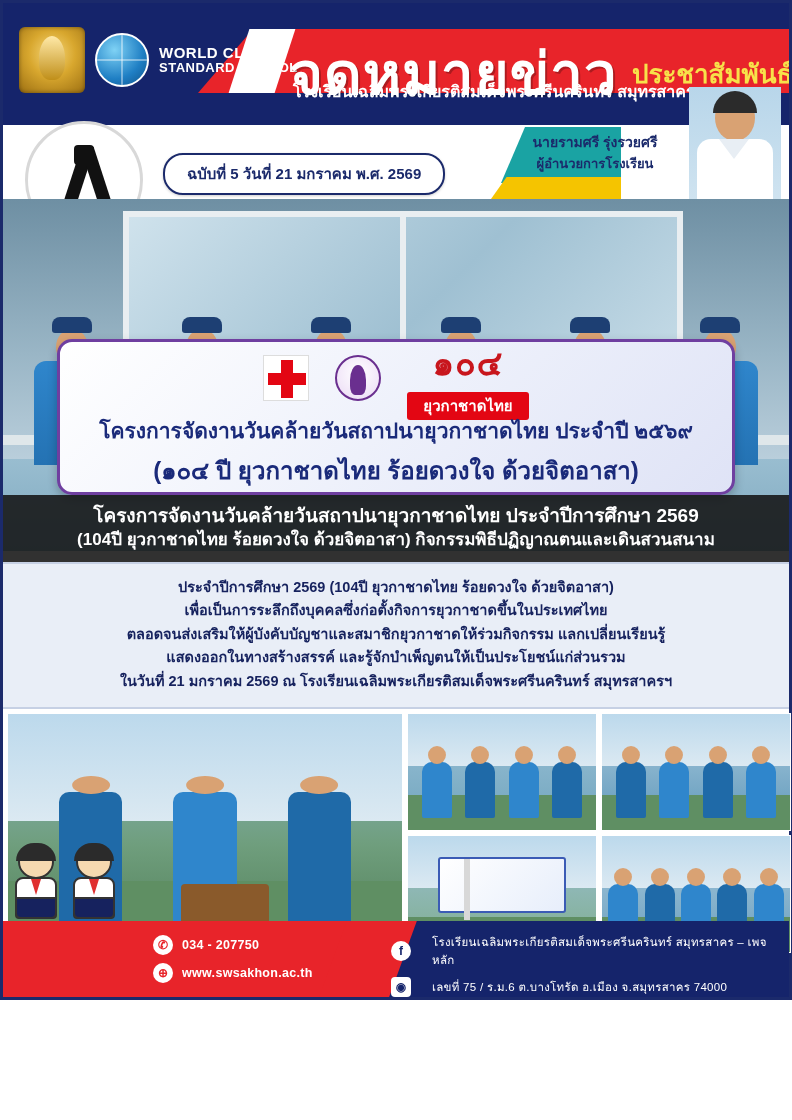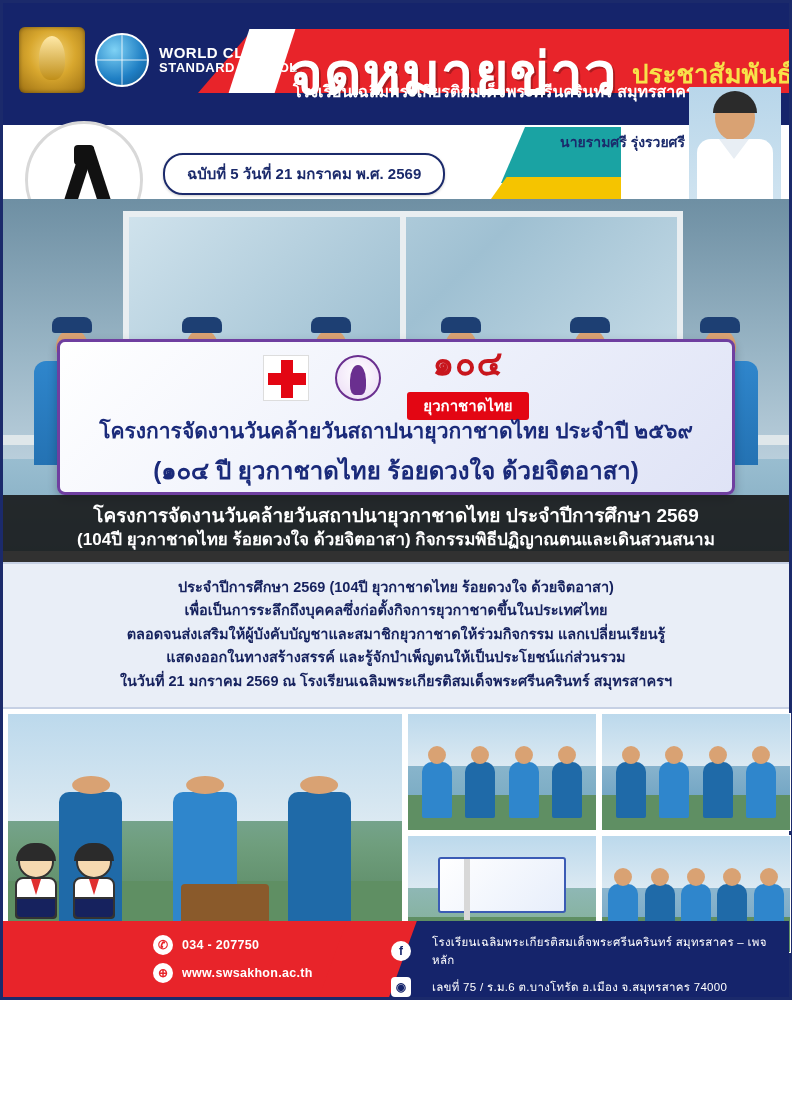--- a/index.html
+++ b/index.html
@@ -132,21 +132,21 @@
   }
   .dir-body {
     position:absolute; left:8px; top:52px; width:76px; height:62px; border-radius:14px 14px 0 0;
     background:#ffffff;
   }
   .dir-collar {
     position:absolute; left:30px; top:52px; width:30px; height:20px; background:#e8eef4;
     clip-path: polygon(0 0, 100% 0, 50% 100%);
   }
   .dir-label {
-    position:absolute; right:104px; top:42px; text-align:right; width:180px;
+    position:absolute; right:104px; top:42px; text-align:center; width:180px;
     color:#1b2a6b;
   }
   .dir-label .n1 { font-size: 14px; font-weight:bold; }
   .dir-label .n2 { font-size: 13px; font-weight:bold; }
   .teal-wedge {
     position:absolute; right:168px; top:124px; width:120px; height:56px;
     background:#1aa3a3;
     clip-path: polygon(20% 0, 100% 0, 100% 100%, 0% 100%);
     z-index:6;
   }
@@ -195,21 +195,21 @@
   }
   .p-body {
     position:absolute; left:50%; transform:translateX(-50%); top:44px;
     width:76px; height:104px; border-radius:12px 12px 0 0;
     background: linear-gradient(180deg,#2f86cc 0%, #2472b3 100%);
   }
   .hero-banner {
     position:absolute; left:54px; right:54px; bottom: 56px; height: 156px;
     background: linear-gradient(135deg,#ffffff 0%, #eef1fb 50%, #dfe3f6 100%);
     border: 3px solid #6f3fa0;
-    border-radius: 8px;
+    border-radius: 15px;
     box-shadow: 0 4px 10px rgba(0,0,0,.25);
     padding-top: 8px;
     text-align:center;
   }
   .hb-icons { display:flex; justify-content:center; align-items:center; gap:26px; height:56px; }
   .hb-cross {
     width:46px; height:46px; background:#ffffff; position:relative; border:1px solid #ddd;
   }
   .hb-cross::before, .hb-cross::after{
     content:""; position:absolute; background:#e30613;
@@ -357,20 +357,21 @@
           <div class="b2"></div>
           <div class="knot"></div>
       </div>
     </div>
 
     <div class="issue-pill">ฉบับที่ 5 วันที่ 21 มกราคม พ.ศ. 2569</div>
 
     <div class="director">
       <div class="dir-label">
         <div class="n1">นายรามศรี รุ่งรวยศรี</div>
+        <div class="n2">ผู้อำนวยการโรงเรียน</div>
       </div>
       <div class="dir-photo">
         <div class="dir-body"></div>
         <div class="dir-head"></div>
         <div class="dir-hair"></div>
         <div class="dir-collar"></div>
       </div>
     </div>
   </div>
 

